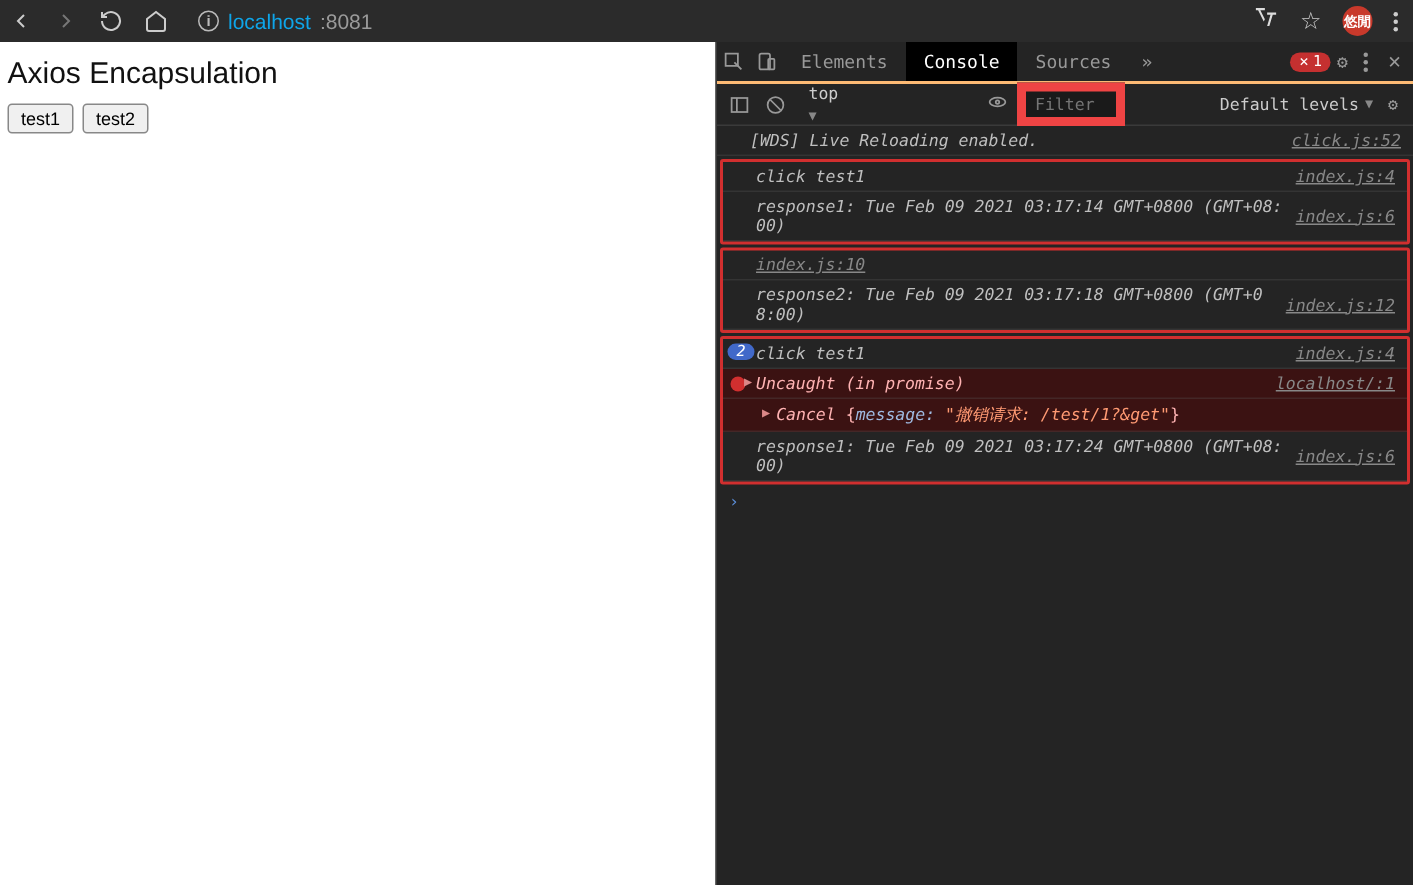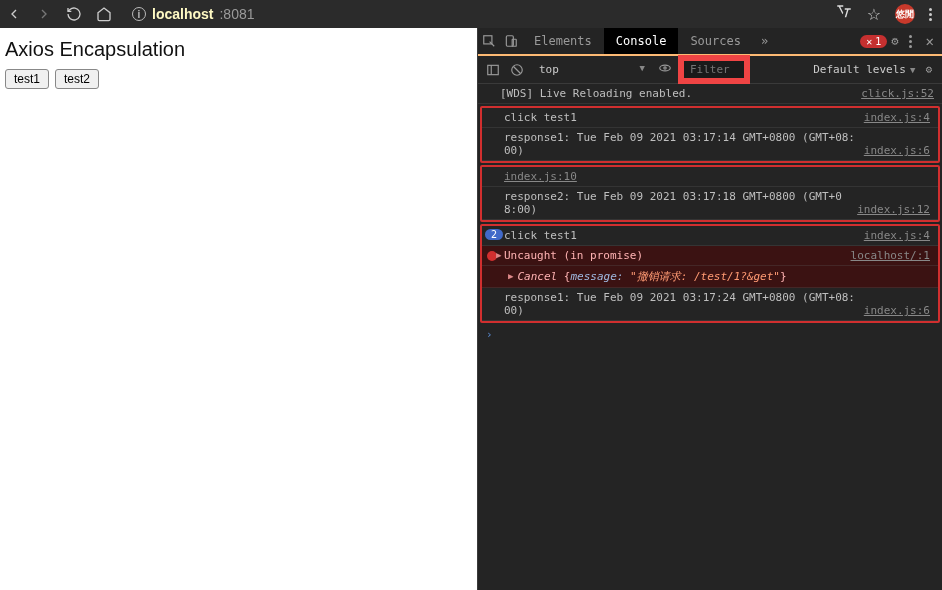--- a/index.html
+++ b/index.html
@@ -6,21 +6,21 @@
   html, body { width: 942px; height: 590px; font-family: -apple-system, Arial, sans-serif; overflow: hidden; }
   body { display: flex; flex-direction: column; background: #fff; }
 
   
   .toolbar { height: 28px; background: #2b2b2b; display: flex; align-items: center; padding: 0 6px; gap: 12px; color: #ddd; }
   .nav-btns { display: flex; gap: 14px; align-items: center; }
   .nav-icon { width: 16px; height: 16px; display:flex; align-items:center; justify-content:center; cursor:pointer; color:#ccc; }
   .nav-icon.dis { color:#777; }
   .url-bar { flex: 1; display:flex; align-items:center; gap:6px; font-size:14px; padding-left:8px; }
   .url-info { width:14px;height:14px;border:1.5px solid #bbb;border-radius:50%;display:flex;align-items:center;justify-content:center;font-size:10px;color:#bbb;font-weight:bold; }
-  .url-host { color:#fef9c3; font-weight:700; }
+  .url-host { color:#0ea5e9; font-weight:400; }
   .url-port { color:#9a9a9a; }
   .tbr-right { display:flex; gap:14px; align-items:center; padding-right:4px; }
   .translate-icon{width:18px;height:18px;fill:#ccc;}
   .star{color:#ccc;font-size:16px;}
   .avatar{width:20px;height:20px;border-radius:50%;background:#c8392b;display:flex;align-items:center;justify-content:center;color:#fff;font-size:9px;font-weight:bold;}
   .dots{display:flex;flex-direction:column;gap:2px;}
   .dots span{width:3px;height:3px;border-radius:50%;background:#ccc;}
 
   
   .split{flex:1;display:flex;min-height:0;}
@@ -42,29 +42,29 @@
   .dev-tabs .more{color:#999;padding:0 8px;cursor:pointer;}
   .errpill{background:#c53030;color:#fff;font-size:10px;border-radius:8px;padding:1px 6px;display:flex;align-items:center;gap:3px;}
   .errpill .x{font-weight:bold;}
   .gear{color:#999;cursor:pointer;padding:0 4px;}
   .vkebab{display:flex;flex-direction:column;gap:2px;padding:0 6px;cursor:pointer;}
   .vkebab span{width:3px;height:3px;border-radius:50%;background:#999;}
   .xclose{color:#999;padding:0 8px;cursor:pointer;font-size:14px;}
 
   .dev-sub{height:28px;display:flex;align-items:center;border-bottom:1px solid #3a3a3a;font-size:11px;gap:6px;padding:0 6px;}
   .subbtn{color:#999;cursor:pointer;display:flex;align-items:center;justify-content:center;width:18px;}
-  .ctx{display:flex;align-items:flex-start;gap:4px;color:#ccc;padding:2px 6px;cursor:pointer;min-width:120px;justify-content:space-between;border:1px solid transparent;}
+  .ctx{display:flex;align-items:flex-start;gap:4px;color:#ccc;padding:2px 6px;cursor:pointer;min-width:120px;justify-content:space-between;border:1px solid transparent;flex-direction:column;}
   .ctx .chev{color:#888;font-size:9px;}
   .eye{color:#999;cursor:pointer;}
   .filter{background:#1a1a1a;border:6px solid #ef4444;color:#ccc;font-size:11px;padding:2px 6px;width:72px;font-family:inherit;}
   .levels{color:#ccc;display:flex;align-items:center;gap:4px;cursor:pointer;margin-left:auto;}
   .levels .chev{font-size:9px;color:#888;}
 
   .logs{flex:1;overflow:auto;font-size:11px;}
-  .log{padding:3px 8px 3px 22px;border-bottom:1px solid rgba(90,90,90,.3);display:flex;align-items:flex-end;gap:8px;position:relative;}
+  .log{padding:3px 8px 3px 22px;border-bottom:1px solid rgba(90,90,90,.3);display:flex;align-items:center;gap:8px;position:relative;font-style:italic;}
   .log .msg{flex:1;white-space:pre-wrap;word-break:break-all;color:#bfbfbf;}
   .log .src{color:#888;text-decoration:underline;white-space:nowrap;cursor:pointer;}
   .grp{border:2px solid #d12f2f;border-radius:2px;margin:2px;}
   .log.cnt::before{content:attr(data-count);position:absolute;left:3px;top:3px;background:#4169c9;color:#fff;border-radius:8px;font-size:10px;padding:0 4px;min-width:10px;text-align:center;}
   .log.err{background:#3b1212;color:#ffb3b3;}
   .log.err .msg{color:#ffb3b3;}
   .log.err::before{content:"";position:absolute;left:5px;top:5px;width:10px;height:10px;border-radius:50%;background:#d12f2f;}
   .log .caret{position:absolute;left:14px;top:4px;color:#888;font-size:9px;cursor:pointer;}
   .log.err .caret{color:#d88;}
   .objln{padding:3px 8px 3px 26px;background:#3b1212;color:#ffb3b3;border-bottom:1px solid rgba(90,90,90,.3);display:flex;gap:4px;align-items:flex-start;}

